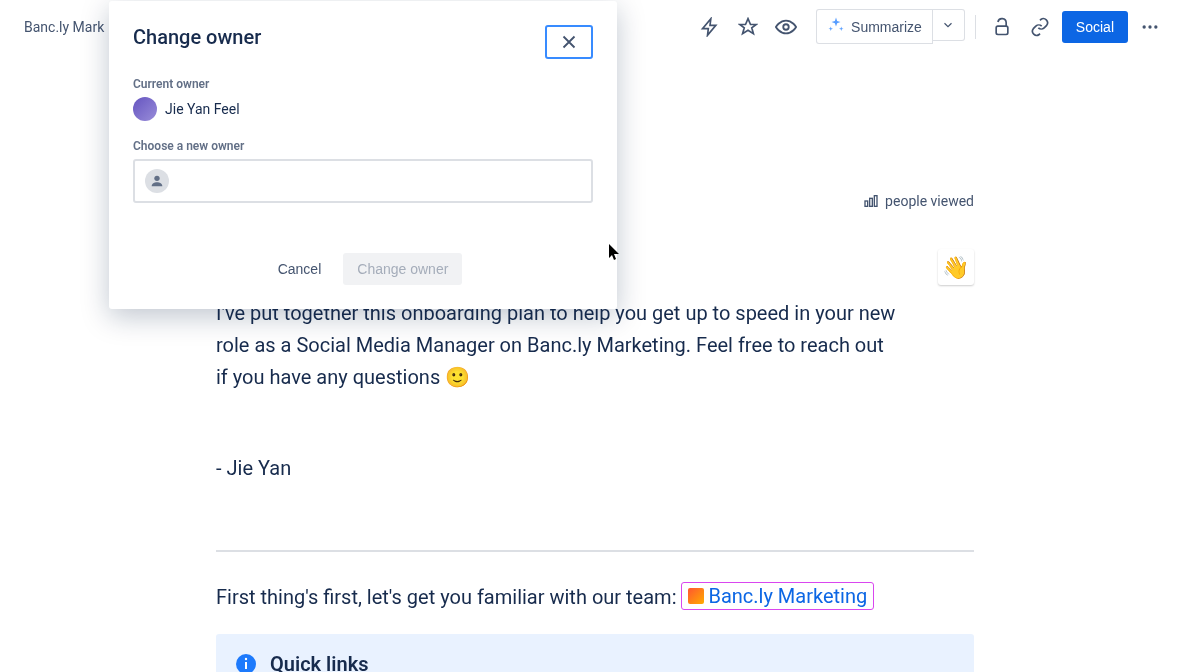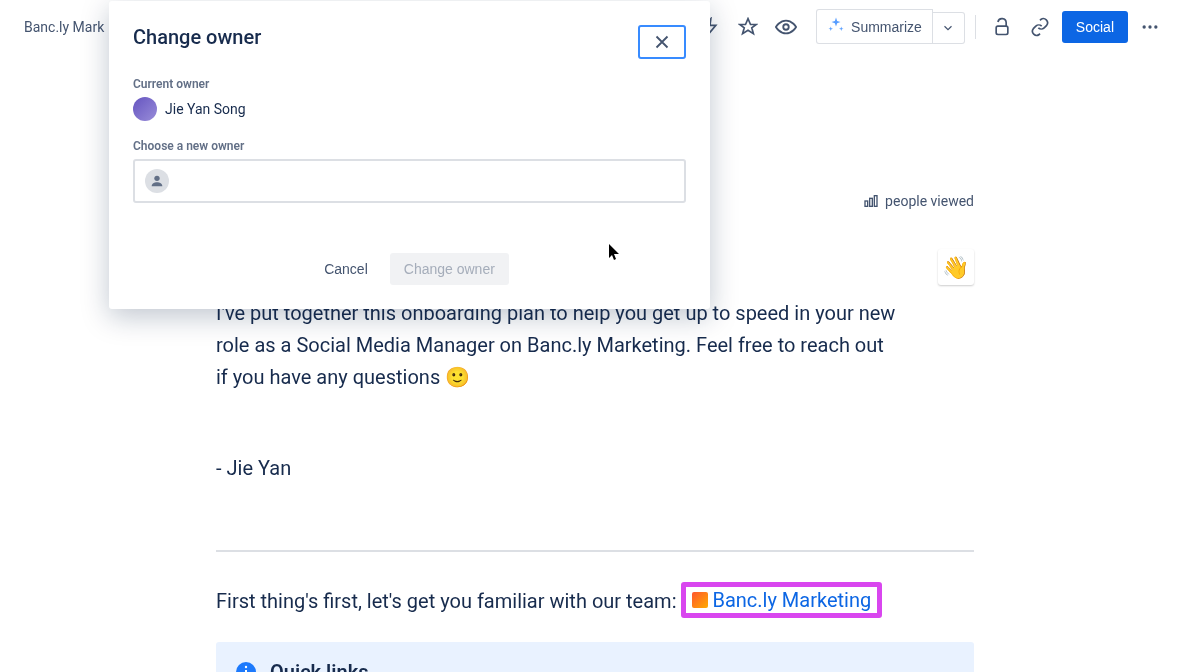--- a/index.html
+++ b/index.html
@@ -56,21 +56,21 @@
       border: 1px solid #091e4224;
       border-left: none;
       border-radius: 0 3px 3px 0;
       display: flex;
       align-items: center;
       justify-content: center;
       color: #44546f;
     }
     .summarize-group {
       display: flex;
-      align-items: flex-end;
+      align-items: flex-start;
       margin-left: 8px;
     }
     .divider-v {
       width: 1px;
       height: 24px;
       background: #091e4224;
       margin: 0 4px;
     }
     .share-btn {
       background: #0c66e4;
@@ -128,21 +128,21 @@
       margin-bottom: 30px;
     }
     .familiar-line {
       font-size: 20px;
       margin-bottom: 24px;
     }
     .page-link {
       display: inline-flex;
       align-items: center;
       gap: 4px;
-      border: 5px solid #d946ef;
+      border: 1px solid #d946ef;
       border-radius: 3px;
       padding: 1px 6px;
       color: #0c66e4;
     }
     .page-link-icon {
       width: 16px;
       height: 16px;
       background: linear-gradient(135deg, #ff5630, #ffab00);
       border-radius: 2px;
     }
@@ -180,21 +180,21 @@
       position: absolute;
       inset: 0;
       display: flex;
       justify-content: center;
       pointer-events: none;
     }
     .modal {
       position: absolute;
       top: 1px;
       left: 109px;
-      width: 601px;
+      width: 508px;
       background: #fff;
       border-radius: 3px;
       box-shadow: 0 8px 28px rgba(9,30,66,0.25);
       padding: 24px;
       pointer-events: auto;
     }
     .modal-header {
       display: flex;
       align-items: flex-start;
       justify-content: space-between;
@@ -415,21 +415,21 @@
       <div class="close-btn">
         <svg width="22" height="22" viewBox="0 0 24 24" fill="none" stroke="currentColor" stroke-width="2">
             <path d="M18 6L6 18M6 6l12 12"></path>
           </svg>
       </div>
     </div>
 
     <div class="label">Current owner</div>
     <div class="owner-row">
       <div class="avatar"></div>
-      <span class="owner-name">Jie Yan Song</span>
+      <span class="owner-name">Jie Yan Feel</span>
     </div>
 
     <div class="label">Choose a new owner</div>
     <div class="user-input">
       <span class="placeholder-avatar">
         <svg width="16" height="16" viewBox="0 0 24 24" fill="#626f86">
             <circle cx="12" cy="8" r="4"></circle>
             <path d="M4 20c0-4 4-6 8-6s8 2 8 6"></path>
           </svg>
       </span>

